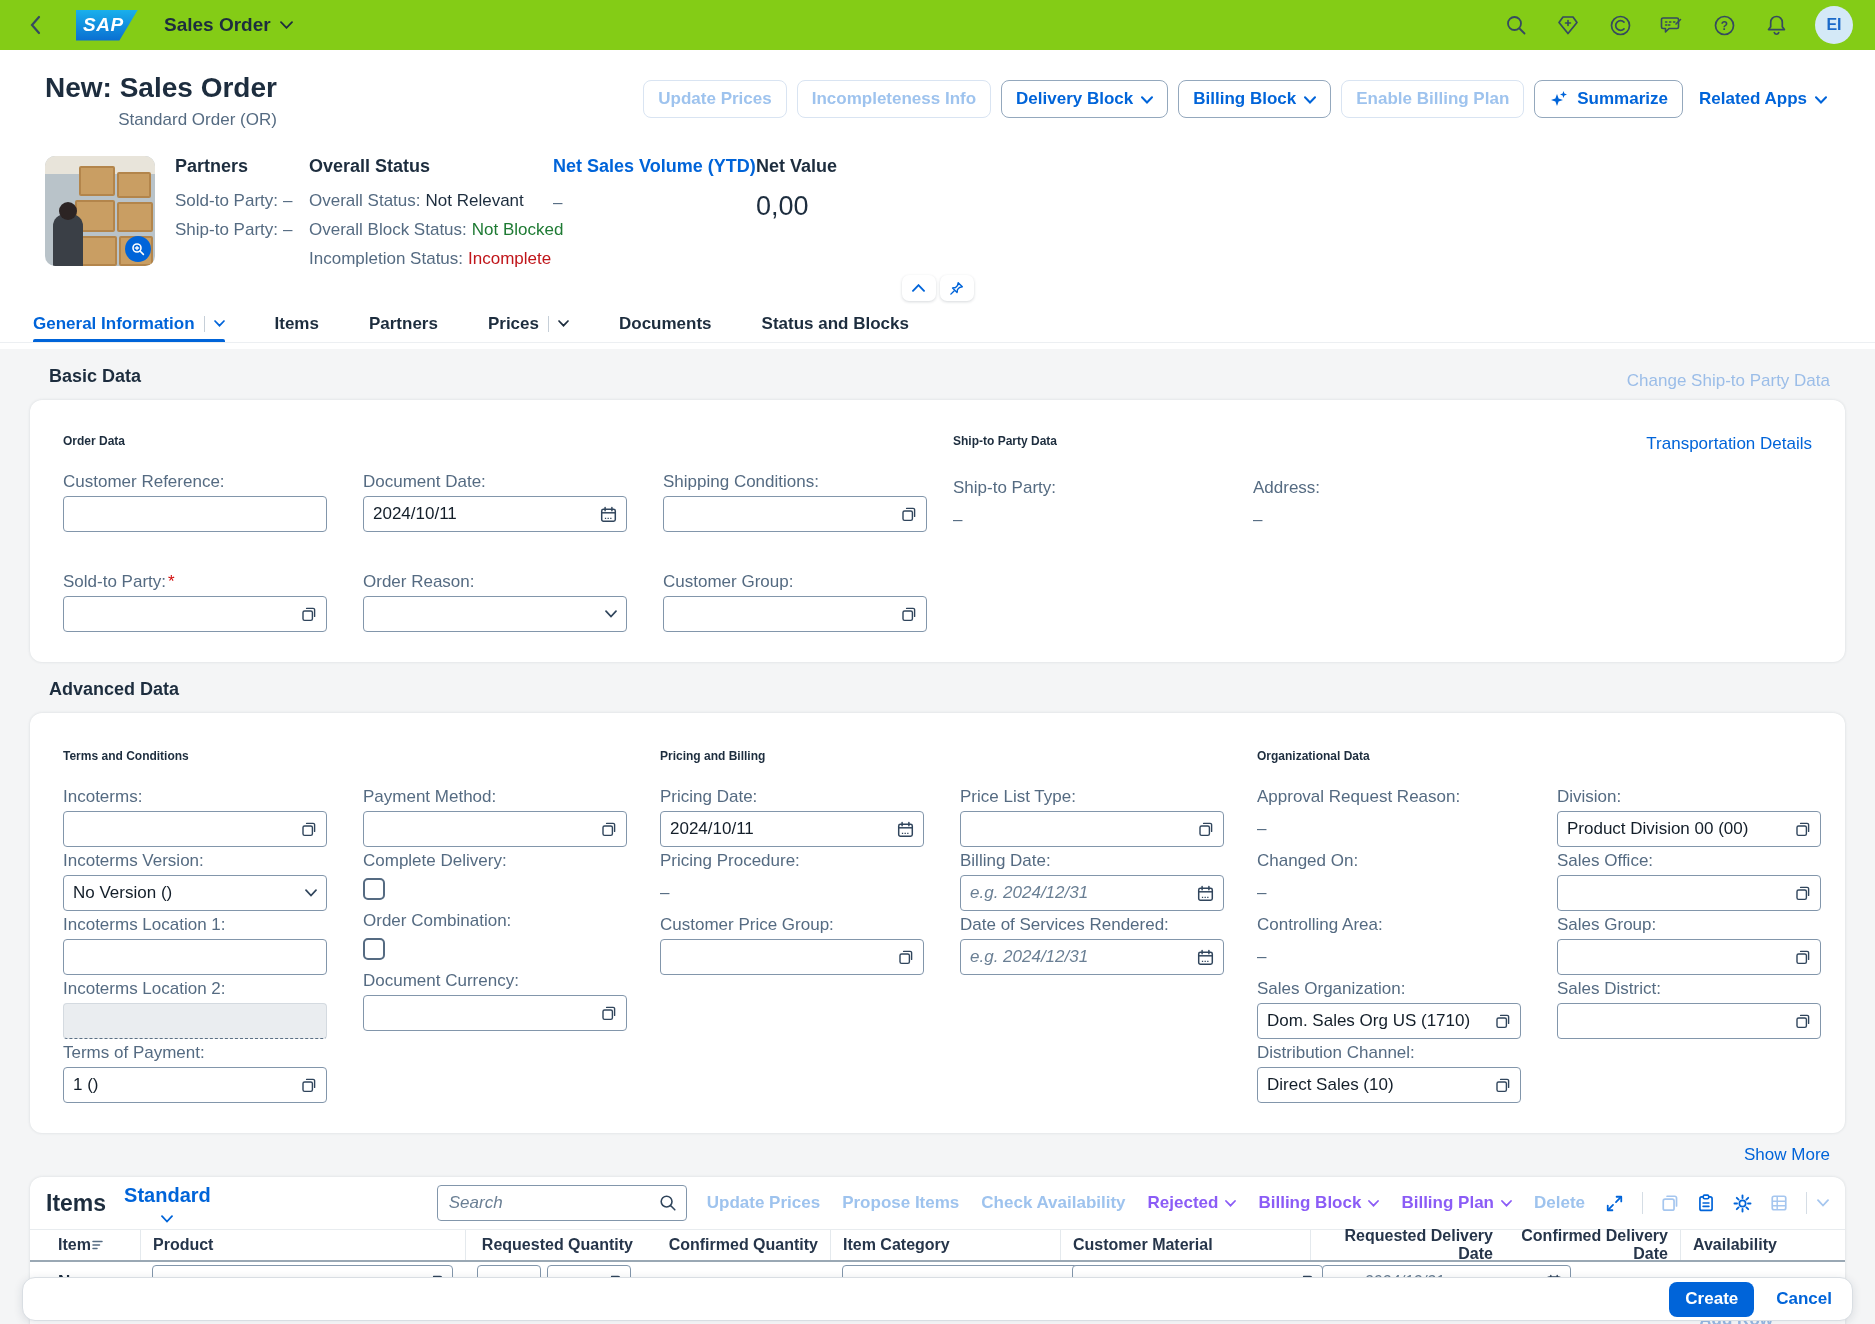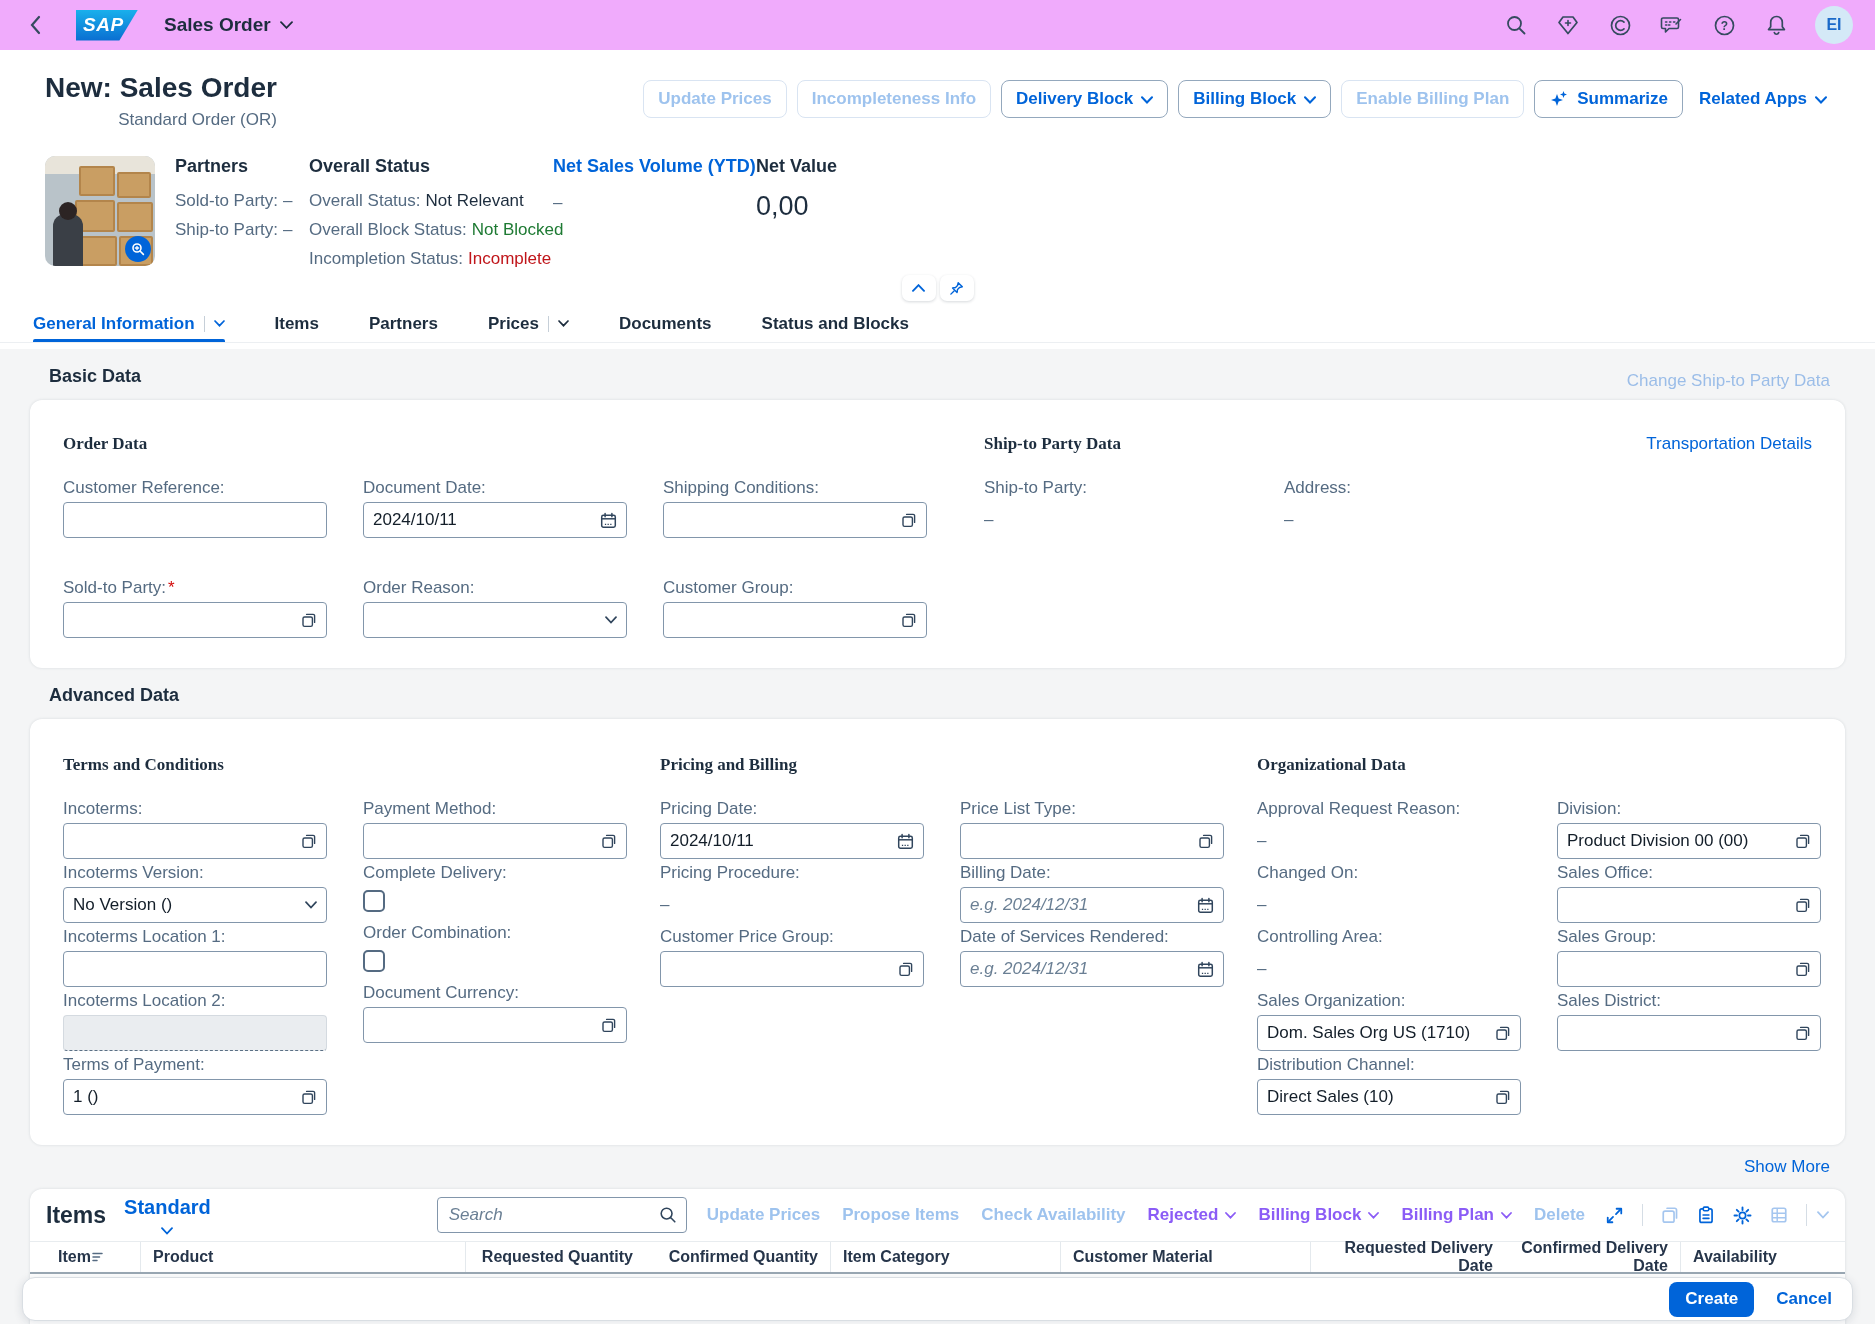--- a/index.html
+++ b/index.html
@@ -5,21 +5,21 @@
   * { box-sizing: border-box; }
   html,body { margin:0; padding:0; }
   body {
     width:1875px; height:1324px; position:relative; overflow:hidden;
     font-family:"Liberation Sans", sans-serif; background:#fff; color:#1d2d3e;
     -webkit-font-smoothing:antialiased;
   }
   svg { display:block; }
 
   
-  .shell { height:50px; display:flex; align-items:center; padding:0 22px 0 18px; background:#f0abfc; }
+  .shell { height:50px; display:flex; align-items:center; padding:0 22px 0 18px; background:#84cc16; }
   .shell-back { width:34px; height:34px; border:none; background:none; color:#354a5f; display:flex; align-items:center; justify-content:center; cursor:pointer; }
   .sap-logo { width:62px; height:31px; margin:0 26px 0 24px; background:linear-gradient(180deg,#19b0ec 0%,#0a6ed1 100%);
     clip-path:polygon(0 0,100% 0,70% 100%,0 100%); display:flex; align-items:center; padding-left:7px; }
   .sap-logo span { color:#fff; font-weight:bold; font-style:italic; font-size:19px; letter-spacing:.5px; }
   .shell-title { display:flex; align-items:center; gap:9px; font-size:19px; font-weight:bold; color:#1d2d3e; cursor:pointer; }
   .shell-right { margin-left:auto; display:flex; align-items:center; gap:26px; }
   .shell-ico { background:none; border:none; padding:0; color:#354a5f; cursor:pointer; display:flex; align-items:center; justify-content:center; width:26px; height:26px; font-size:20px; }
   .avatar { width:38px; height:38px; border-radius:50%; background:#d4e9f7; color:#1b6ac9; font-size:16px; font-weight:bold; display:flex; align-items:center; justify-content:center; border:none; cursor:pointer; }
 
   
@@ -68,23 +68,23 @@
   
   .page { position:absolute; top:349px; bottom:0; left:0; right:0; background:#f4f5f6; padding:0 30px; }
   .section-head { display:flex; align-items:flex-end; justify-content:space-between; padding:13px 15px 9px 15px; }
   .section-head h2 { margin:4px; font-size:18px; color:#1d2d3e; }
   .link { color:#0064d9; font-size:17px; text-decoration:none; cursor:pointer; white-space:nowrap; }
   .link.disabled { color:#9bbde8; cursor:default; }
 
   .card { background:#fff; border-radius:12px; box-shadow:0 0 3px rgba(34,54,73,.14); }
   .card1 { padding:34px 33px 26px 33px; display:flex; }
   .half-left { width:864px; flex:0 0 auto; }
-  .half-right { flex:1; margin-left:57px; }
+  .half-right { flex:1; margin-left:26px; }
   .group-head { display:flex; justify-content:space-between; align-items:flex-start; margin-bottom:24px; }
-  .group-head h4 { margin:0; font-size:17px; color:#1d2d3e;font-family:Liberation Serif, serif; }
+  .group-head h4 { margin:0; font-size:12px; color:#1d2d3e; }
   .fgrid { display:flex; gap:36px; flex-wrap:wrap; }
   .fcol { width:264px; }
   .field { width:264px; margin-bottom:4px; }
   .field .flabel { display:block; font-size:17px; color:#556b82; line-height:20px; margin-bottom:4px; white-space:nowrap; }
   .req { color:#d20a0a; margin-left:2px; }
   .ibox { height:36px; border:1px solid #8296ab; border-radius:4px; background:#fff; display:flex; align-items:center; padding:0 9px; color:#131e29; }
   .ibox input { border:none; outline:none; background:transparent; flex:1; min-width:0; font-family:inherit; font-size:17px; color:#131e29; padding:0; }
   .ibox input::placeholder { font-style:italic; color:#6a7f94; }
   .ibox .icon-btn { border:none; background:none; padding:0 0 0 6px; color:#30455c; cursor:pointer; display:flex; }
   .ibox.disabled { background:#eaedf0; border-color:#d4dae0; border-bottom:1px dashed #5b7085; }

